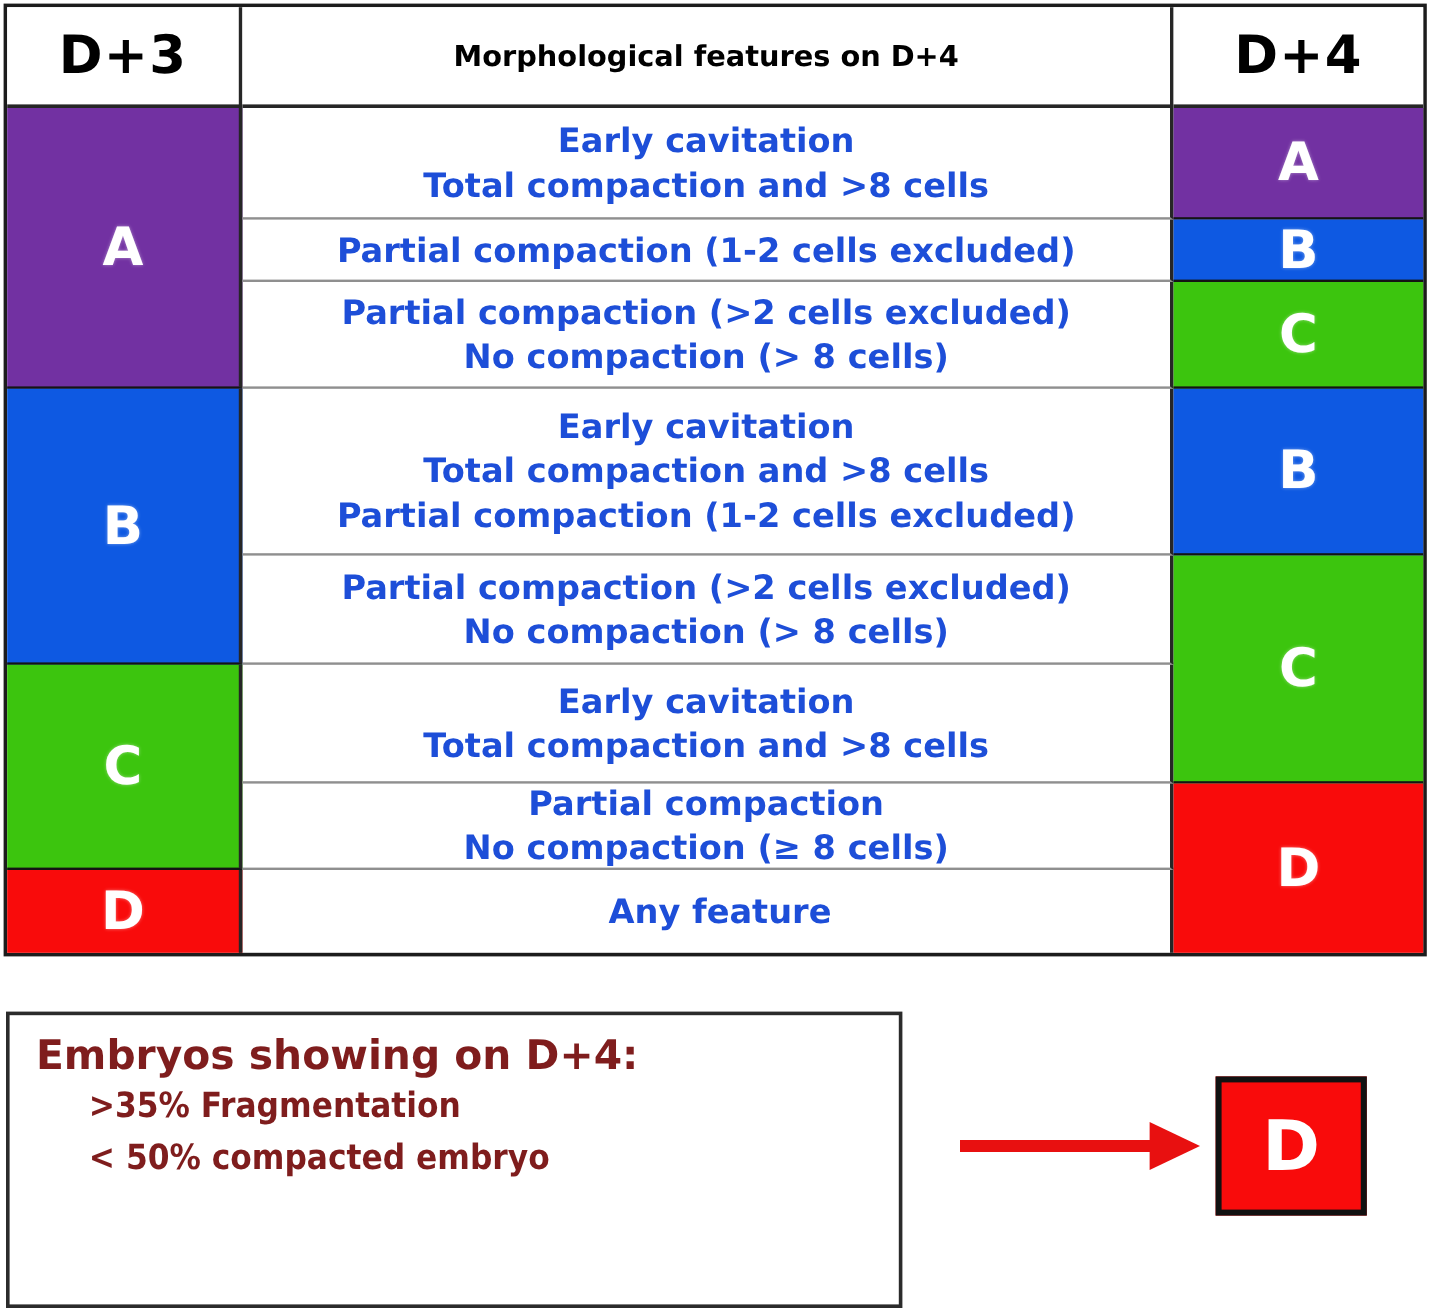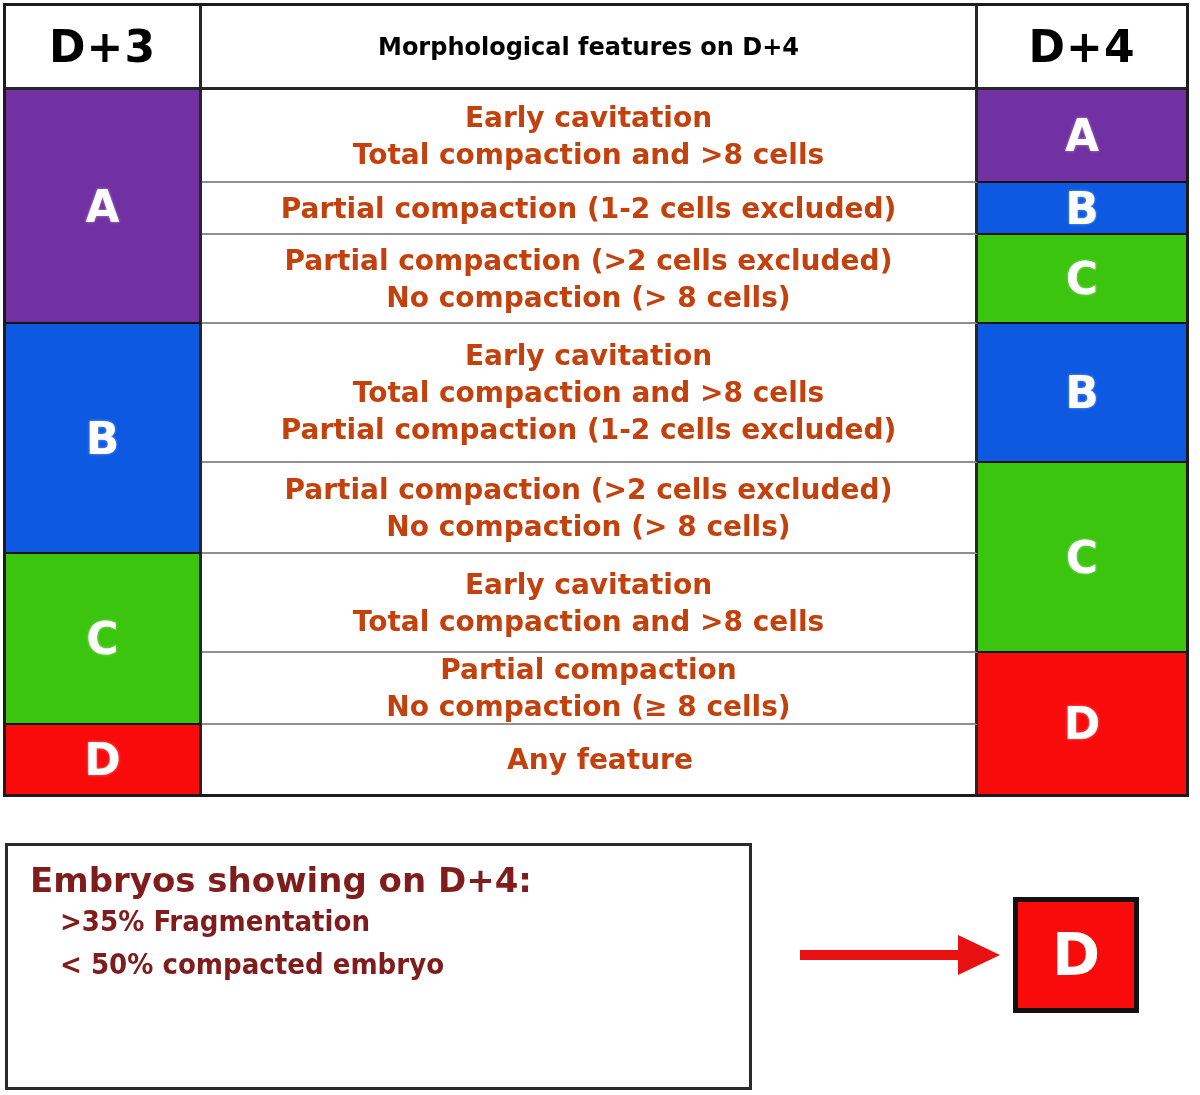--- a/index.html
+++ b/index.html
@@ -22,21 +22,21 @@
   .hdr {
     background: #fff; font-weight: bold; color: #000;
     border-bottom: 3px solid #262626;
   }
   .hdr-side { font-size: 44px; letter-spacing: 1px; }
   .hdr-mid  { font-size: 24px; }
   .v-r { border-right: 3px solid #262626; }
 
   .feature-cell {
     flex-direction: column; text-align: center;
-    font-weight: bold; font-size: 28px; line-height: 37px; color: #c2410c;
+    font-weight: bold; font-size: 28px; line-height: 37px; color: #1d4ed8;
     border-bottom: 2px solid #8f8f8f;
     border-right: 3px solid #262626;
     padding: 16px 8px;
   }
   .feature-cell.last { border-bottom: none; }
 
   .grade-cell {
     color: #fff; font-weight: bold; font-size: 44px;
     text-shadow: 0 0 3px rgba(255,255,255,0.45);
     border-bottom: 2px solid #141414;
@@ -47,21 +47,21 @@
   .col3 { grid-column: 3; }
 
   
   .note-box {
     position: absolute; left: 5px; top: 843px;
     width: 747px; height: 247px;
     border: 3px solid #2b2b2b; background: #fff;
     padding: 14px 10px 10px 22px; color: #7f1d1d;
   }
   .note-title { font-weight: bold; font-size: 34px; line-height: 40px; }
-  .note-item  { font-weight: bold; font-size: 29px; line-height: 43px; margin-left: 30px;
+  .note-item  { font-weight: bold; font-size: 29px; line-height: 43px; margin-left: 44px;
                 font-stretch: condensed; }
 
   
   .callout-arrow { position: absolute; left: 800px; top: 933px; width: 200px; height: 44px; }
   .callout-box {
     position: absolute; left: 1013px; top: 897px;
     width: 126px; height: 116px;
     border: 5px solid #111; display: flex; align-items: center; justify-content: center;
   }
   .callout-letter { color: #fff; font-weight: bold; font-size: 58px; }

